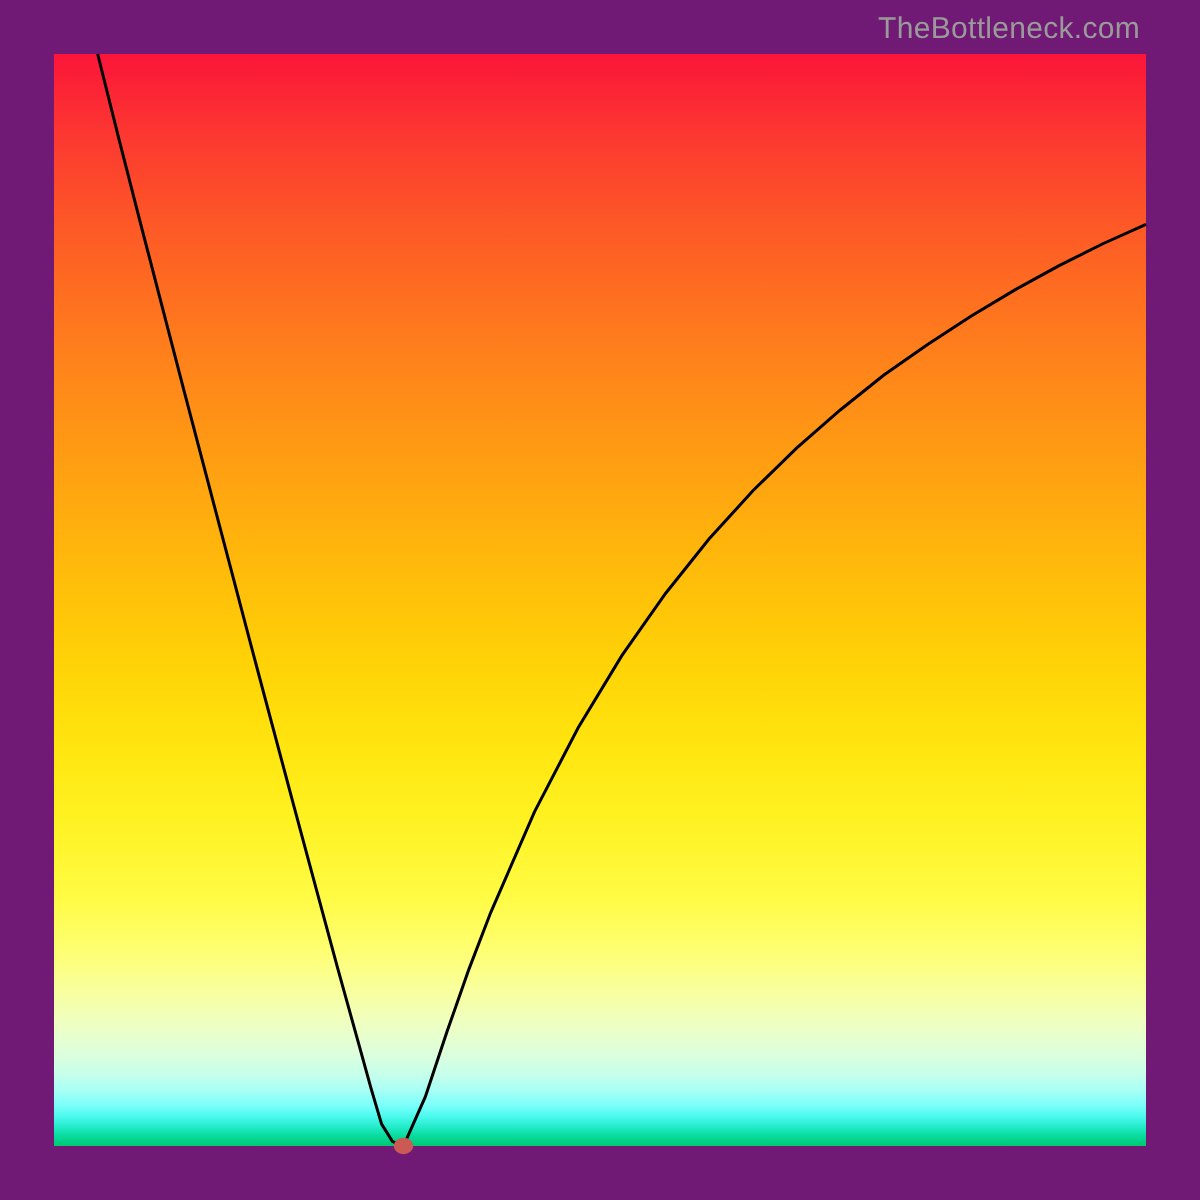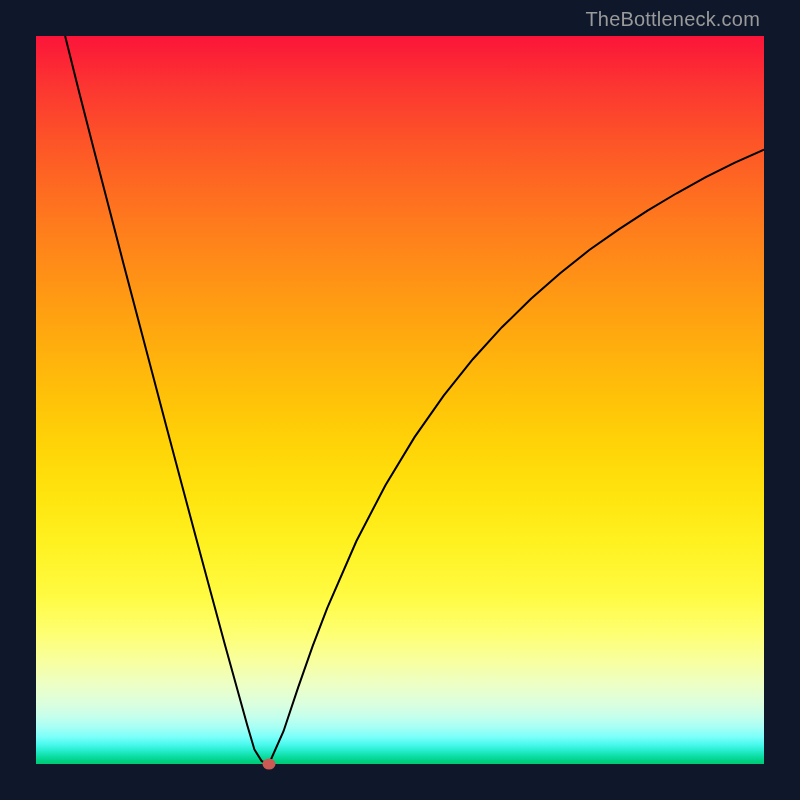--- a/index.html
+++ b/index.html
@@ -8,21 +8,21 @@
     width: 800px;
     height: 800px;
     overflow: hidden;
     background: #000;
     font-family: Arial, Helvetica, sans-serif;
   }
   .frame {
     position: relative;
     width: 800px;
     height: 800px;
-    background: #0f172a;
+    background: #701a75;
   }
   .plot-area {
     position: absolute;
     left: 36px;
     top: 36px;
     width: 728px;
     height: 728px;
     
     background: linear-gradient(
       to bottom,

